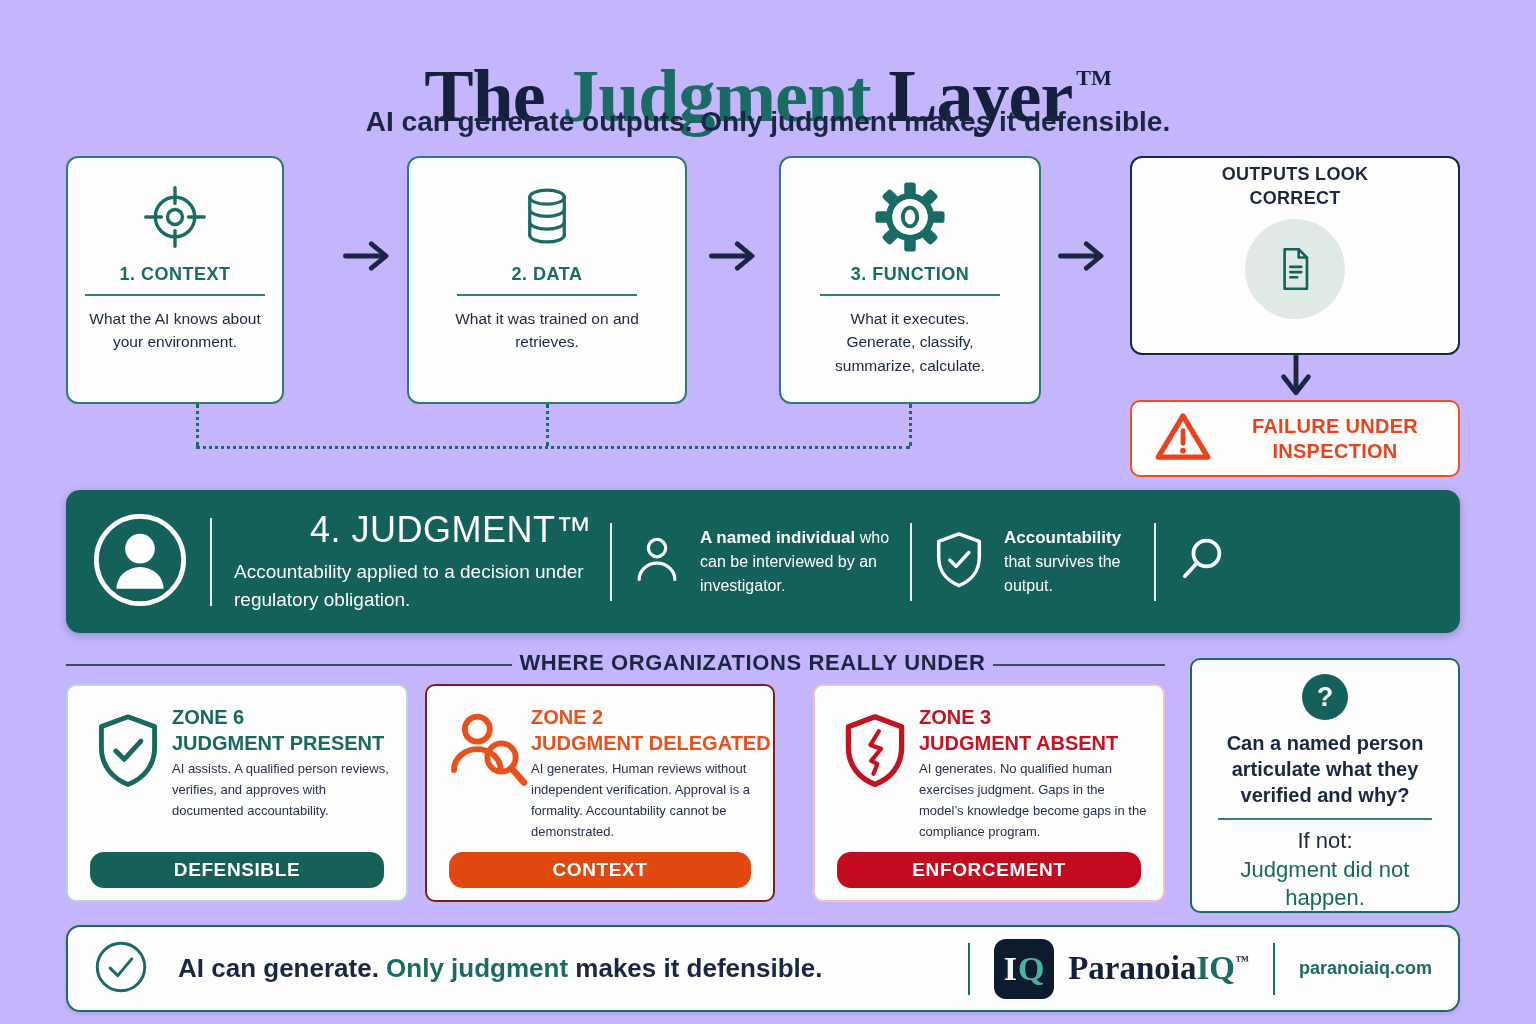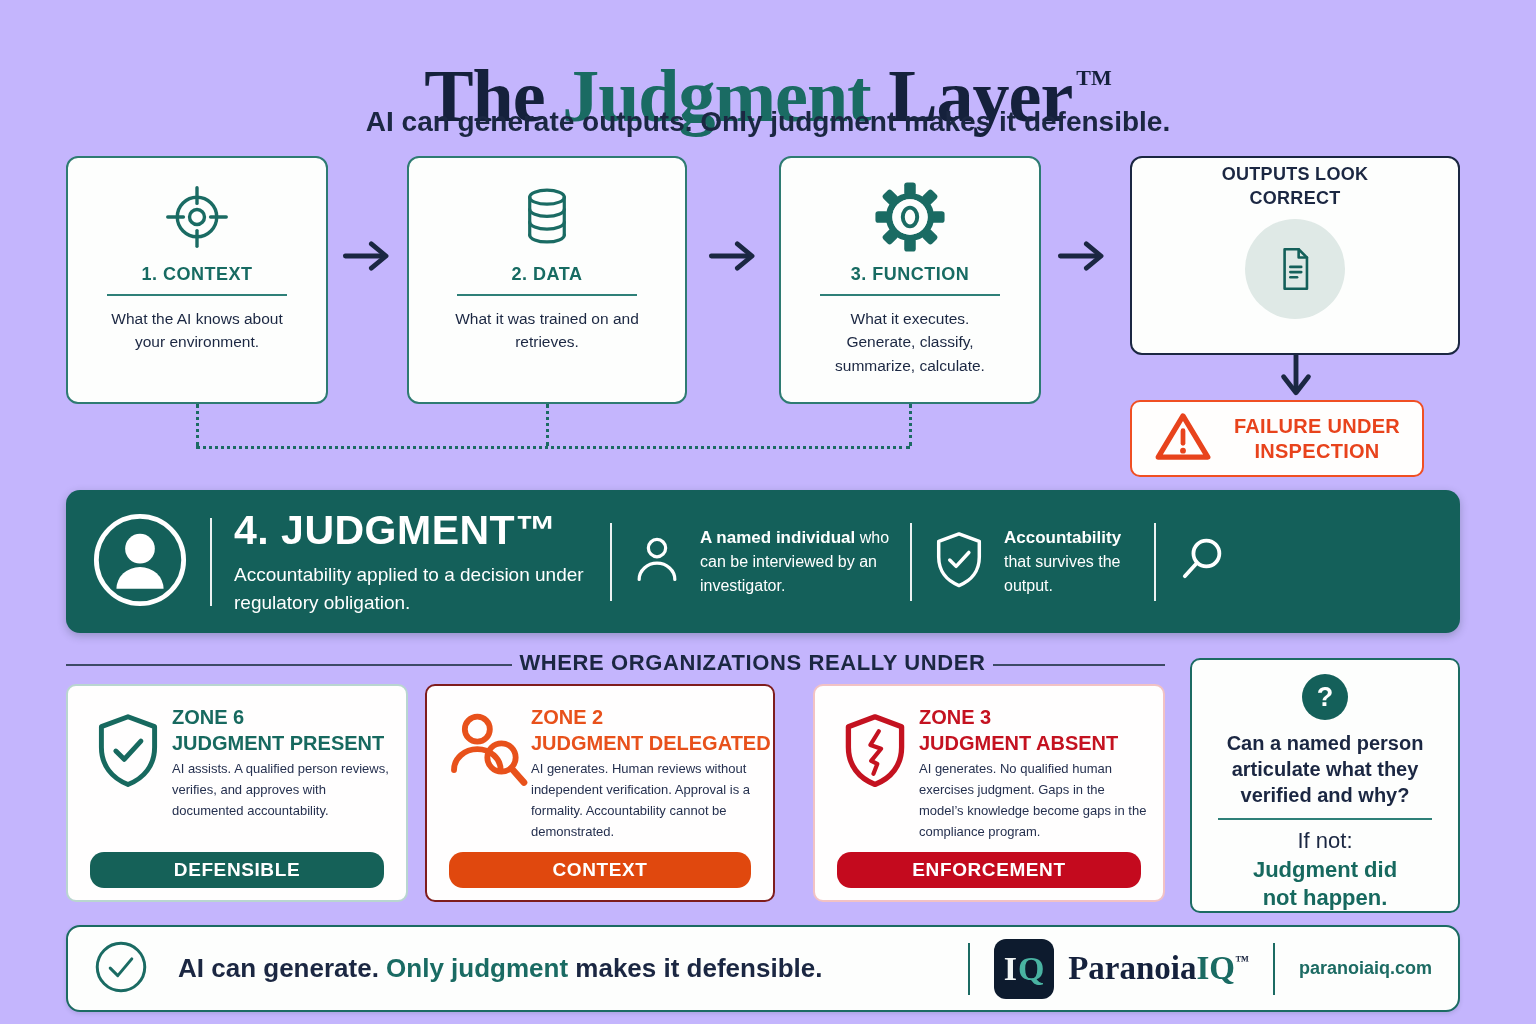--- a/index.html
+++ b/index.html
@@ -12,21 +12,21 @@
          color:#15213C;letter-spacing:-1px;}
   .title .teal{color:#1A6B63;}
   .title .tm{font-size:22px;vertical-align:36px;letter-spacing:0;margin-left:4px;}
   .subtitle{position:absolute;top:106px;left:0;width:100%;text-align:center;
             font-size:28px;font-weight:700;color:#1B2742;}
 
   
   .step{position:absolute;top:156px;height:248px;border:2px solid #2E7B72;border-radius:12px;
         background:#FDFEFD;display:flex;flex-direction:column;align-items:center;
         padding-top:20px;box-sizing:border-box;}
-  .step-1{left:66px;width:262px;}
+  .step-1{left:66px;width:218px;}
   .step-2{left:407px;width:280px;}
   .step-3{left:779px;width:262px;}
   .step-icon{height:78px;display:flex;align-items:center;justify-content:center;}
   .step-label{margin-top:8px;font-size:18px;font-weight:800;color:#176B62;letter-spacing:.5px;}
   .step-underline{width:180px;height:2px;background:#2E8078;margin:9px 0 11px;}
   .step-desc{font-size:15.5px;color:#1B2742;text-align:center;line-height:1.5;}
   .step-1 .step-desc{max-width:196px;}
   .step-2 .step-desc{max-width:190px;}
   .step-3 .step-desc{max-width:185px;}
 
@@ -36,39 +36,39 @@
   .outputs-box{position:absolute;left:1130px;top:156px;width:330px;height:199px;
                border:2px solid #1B2742;border-radius:12px;background:#FDFEFD;
                box-sizing:border-box;text-align:center;}
   .outputs-title{margin:4px auto 0;font-size:18px;font-weight:800;color:#1B2742;
                  line-height:1.35;max-width:200px;letter-spacing:.3px;}
   .outputs-circle{width:100px;height:100px;border-radius:50%;background:#DFE9E6;
                   margin:8px auto 0;display:flex;align-items:center;justify-content:center;}
 
   .v-arrow{position:absolute;left:1277px;top:352px;width:38px;height:46px;}
 
-  .failure-box{position:absolute;left:1130px;top:400px;width:294px;height:77px;
+  .failure-box{position:absolute;left:1130px;top:400px;width:330px;height:77px;
                border:2.5px solid #F04F23;border-radius:10px;background:#FFFEFD;
                box-sizing:border-box;display:flex;align-items:center;padding:0 12px 0 22px;gap:12px;}
   .failure-label{flex:1;text-align:center;font-size:20px;font-weight:800;color:#E8431C;
                  line-height:1.25;letter-spacing:.3px;max-width:190px;margin:0 auto;}
 
   .dot-v{position:absolute;top:404px;height:42px;border-left:3px dotted #1C6B63;}
   .dot-v1{left:196px;}.dot-v2{left:546px;}.dot-v3{left:909px;}
   .dot-h{position:absolute;top:446px;left:196px;width:714px;border-top:3px dotted #1C6B63;}
 
   
   .band{position:absolute;left:66px;top:490px;width:1394px;height:143px;background:#14605A;
         border-radius:14px;display:flex;align-items:center;color:#fff;box-sizing:border-box;
         padding:0 18px 0 26px;box-shadow:0 3px 8px rgba(10,40,38,.25);}
   .band-main-icon{flex:none;}
   .band-sep{width:2px;height:88px;background:rgba(255,255,255,.92);flex:none;margin:0 22px;}
   .band-sep.small{height:78px;margin:0 18px;}
   .band-title-block{flex:none;width:358px;}
-  .band-title{font-size:41px;font-weight:700;letter-spacing:.5px;}
+  .band-title{font-size:36px;font-weight:400;letter-spacing:.5px;text-align:right;}
   .band-sub{margin-top:7px;font-size:19px;line-height:1.45;max-width:352px;font-weight:500;}
   .band-item{display:flex;align-items:center;gap:16px;flex:none;}
   .band-text{font-size:16px;line-height:1.5;font-weight:500;}
   .band-text .b{font-weight:800;font-size:17px;}
   .band-item-1 .band-text{width:192px;}
   .band-item-2 .band-text{width:132px;}
   .band-item-3 .band-text{width:152px;font-size:15.5px;}
 
   
   .zh-line{position:absolute;top:664px;height:2px;background:#3D4A66;}
@@ -101,21 +101,21 @@
   .q-card{position:absolute;left:1190px;top:658px;width:270px;height:255px;
           border:2px solid #1C6B63;border-radius:10px;background:#FDFEFD;
           box-sizing:border-box;text-align:center;}
   .q-circle{width:46px;height:46px;border-radius:50%;background:#14605A;color:#fff;
             font-size:27px;font-weight:800;display:flex;align-items:center;justify-content:center;
             margin:14px auto 0;}
   .q-question{margin:10px auto 4px;padding:0 10px;font-size:20px;font-weight:800;color:#1B2742;
               line-height:1.3;}
   .q-divider{margin:10px 26px 0;height:0;border-top:2px solid #2E8078;}
   .q-ifnot{margin-top:8px;font-size:22px;color:#1B2742;font-weight:500;}
-  .q-conclusion{margin-top:2px;font-size:22px;font-weight:700;color:#17695F;line-height:1.25;
+  .q-conclusion{margin-top:2px;font-size:22px;font-weight:400;color:#17695F;line-height:1.25;
                 padding:0 46px;}
 
   
   .footer{position:absolute;left:66px;top:925px;width:1394px;height:87px;border:2px solid #1C6B63;
           border-radius:14px;background:#FDFEFD;box-sizing:border-box;display:flex;
           align-items:center;padding:0 26px;box-shadow:0 2px 4px rgba(10,40,38,.12);}
   .footer-check{flex:none;}
   .footer-statement{margin-left:30px;font-size:26px;font-weight:800;white-space:nowrap;}
   .footer-statement .navy{color:#1B2742;}
   .footer-statement .teal{color:#1A6B63;}

